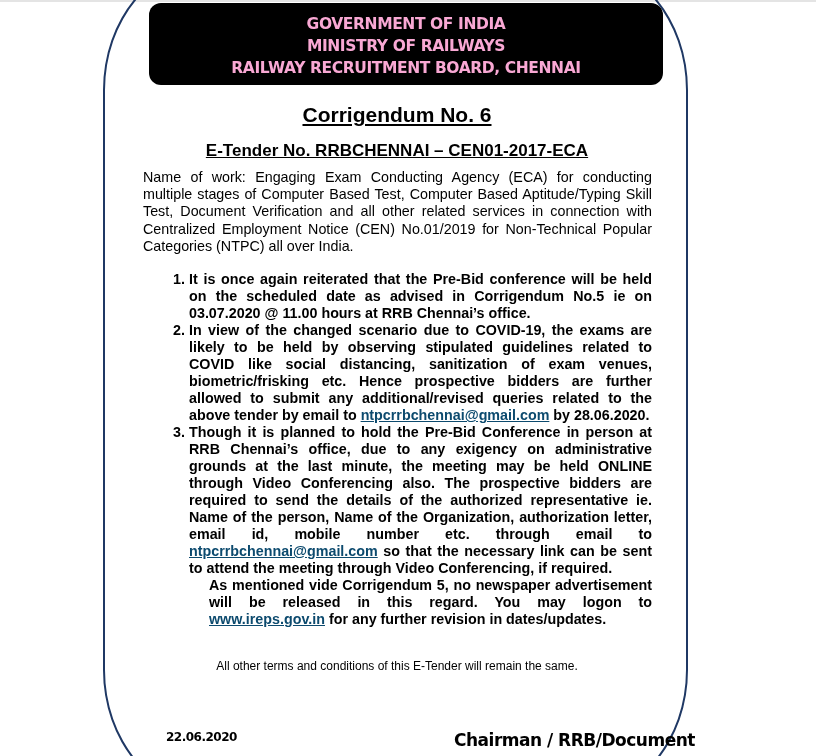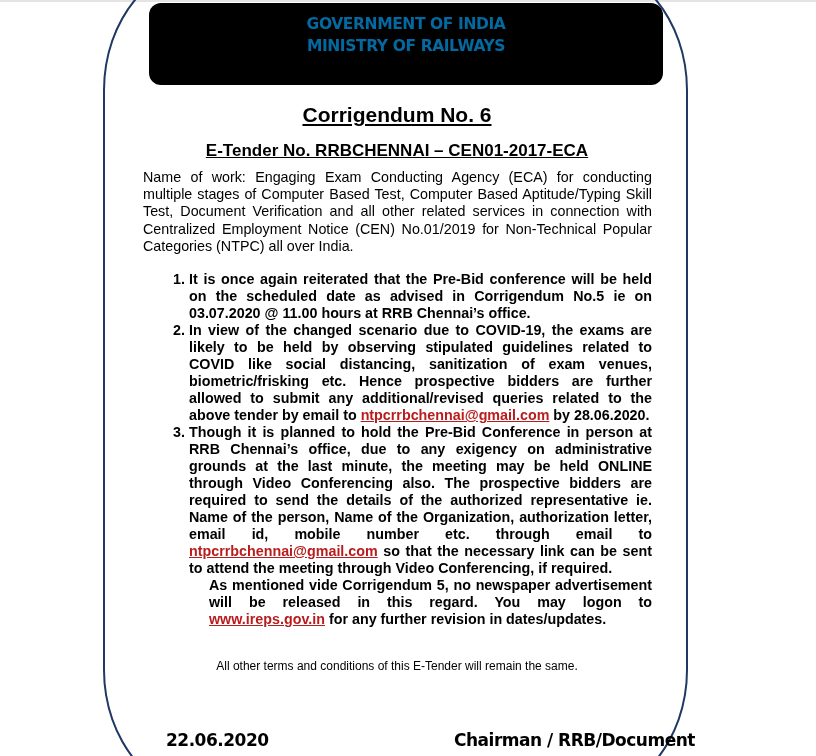--- a/index.html
+++ b/index.html
@@ -10,21 +10,21 @@
     color:#000;
   }
   .top-strip { position:absolute; left:0; top:0; width:816px; height:2px; background:#e4e4e4; }
   .frame {
     position:absolute; left:103px; top:-40px; width:585px; height:840px;
     border:2px solid #1f3864; border-radius:110px / 130px;
     box-sizing:border-box;
   }
   .header-box {
     position:absolute; left:149px; top:3px; width:514px; height:82px;
-    background:#000; border-radius:12px; color:#0369a1;
+    background:#000; border-radius:12px; color:#f9a8d4;
     text-align:center; font-weight:bold; font-size:15.5px; line-height:22px;
     padding-top:10px; box-sizing:border-box;
     font-family:"DejaVu Sans", sans-serif; letter-spacing:-0.4px;
   }
   .header-box div { white-space:nowrap; }
   .title {
     position:absolute; left:0; width:794px; top:103px; text-align:center;
     font-size:21px; font-weight:bold; text-decoration:underline;
   }
   .subtitle {
@@ -36,42 +36,43 @@
     font-size:14.3px; line-height:17.2px; text-align:justify;
   }
   .work b { font-weight:normal;margin-top:34px; }
   ol.points {
     position:absolute; left:140px; top:271px; width:512px; margin:0; padding:0 0 0 49px;
     box-sizing:border-box; font-weight:bold; font-size:14.3px; line-height:17px; text-align:justify;
   }
   ol.points li { padding-left:0; }
   ol.points li::marker { font-weight:bold; }
   .para-extra { display:block;margin-left:20px; }
-  a.link { color:#b91c1c; text-decoration:underline; }
+  a.link { color:#0c4a6e; text-decoration:underline; }
   .closing {
     position:absolute; left:0; width:794px; top:659px; text-align:center; font-size:12px;
   }
   .date {
-    position:absolute; left:166px; top:730px; font-weight:bold; font-size:17px;
+    position:absolute; left:166px; top:730px; font-weight:bold; font-size:12px;
     font-family:"DejaVu Sans", sans-serif; letter-spacing:-0.5px;
   }
   .sign {
     position:absolute; left:454px; top:730px; font-weight:bold; font-size:17px;
     font-family:"DejaVu Sans", sans-serif; letter-spacing:-0.5px;
   }
 </style>
 </head>
 <body>
 
 <div class="top-strip"></div>
 <div class="frame"></div>
 
 <div class="header-box">
   <div>GOVERNMENT OF INDIA</div>
   <div>MINISTRY OF RAILWAYS</div>
+  <div>RAILWAY RECRUITMENT BOARD, CHENNAI</div>
 </div>
 
 <div class="title">Corrigendum No. 6</div>
 <div class="subtitle">E-Tender No. RRBCHENNAI – CEN01-2017-ECA</div>
 
 <div class="work"><b>Name of work:</b><span> Engaging Exam Conducting Agency (ECA) for conducting multiple stages of Computer Based Test, Computer Based Aptitude/Typing Skill Test, Document Verification and all other related services in connection with Centralized Employment Notice (CEN) No.01/2019 for Non-Technical Popular Categories (NTPC) all over India.</span></div>
 
 <ol class="points">
   <li><span>It is once again reiterated that the Pre-Bid conference will be held on the scheduled date as advised in Corrigendum No.5 ie on 03.07.2020 @ 11.00 hours at RRB Chennai’s office.</span></li>
   <li><span>In view of the changed scenario due to COVID-19, the exams are likely to be held by observing stipulated guidelines related to COVID like social distancing, sanitization of exam venues, biometric/frisking etc. Hence prospective bidders are further allowed to submit any additional/revised queries related to the above tender by email to </span><a class="link">ntpcrrbchennai@gmail.com</a><span> by 28.06.2020.</span></li>

